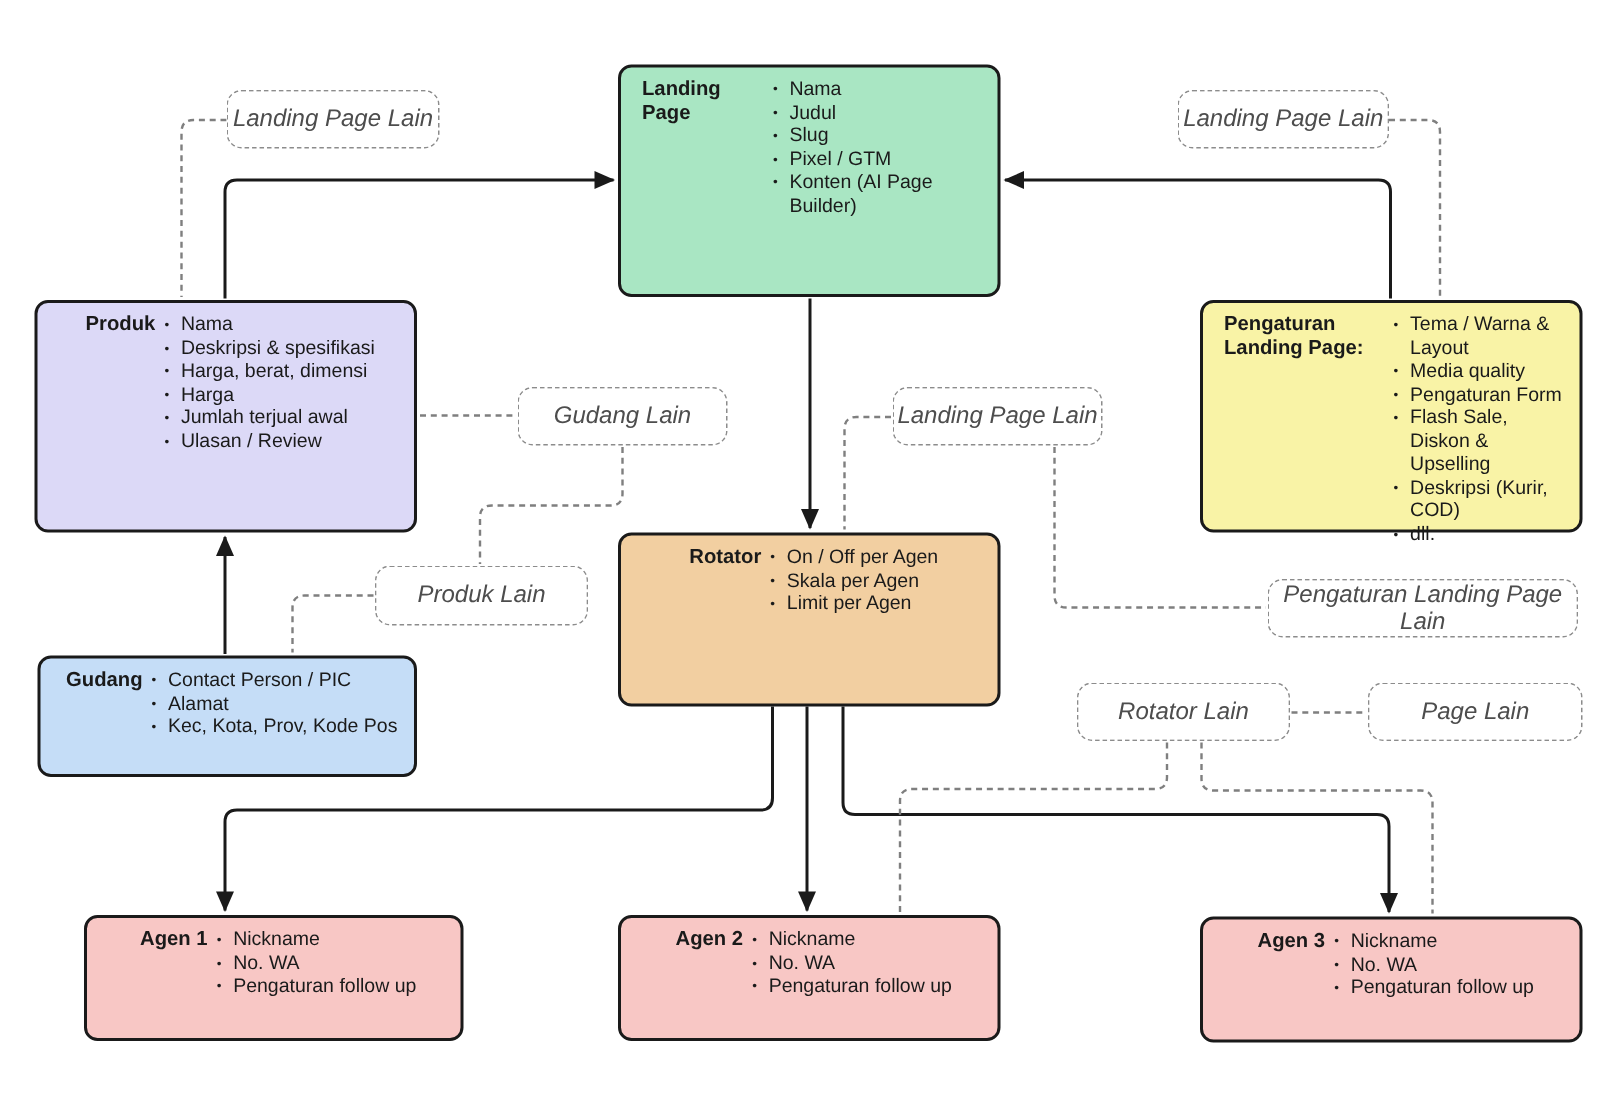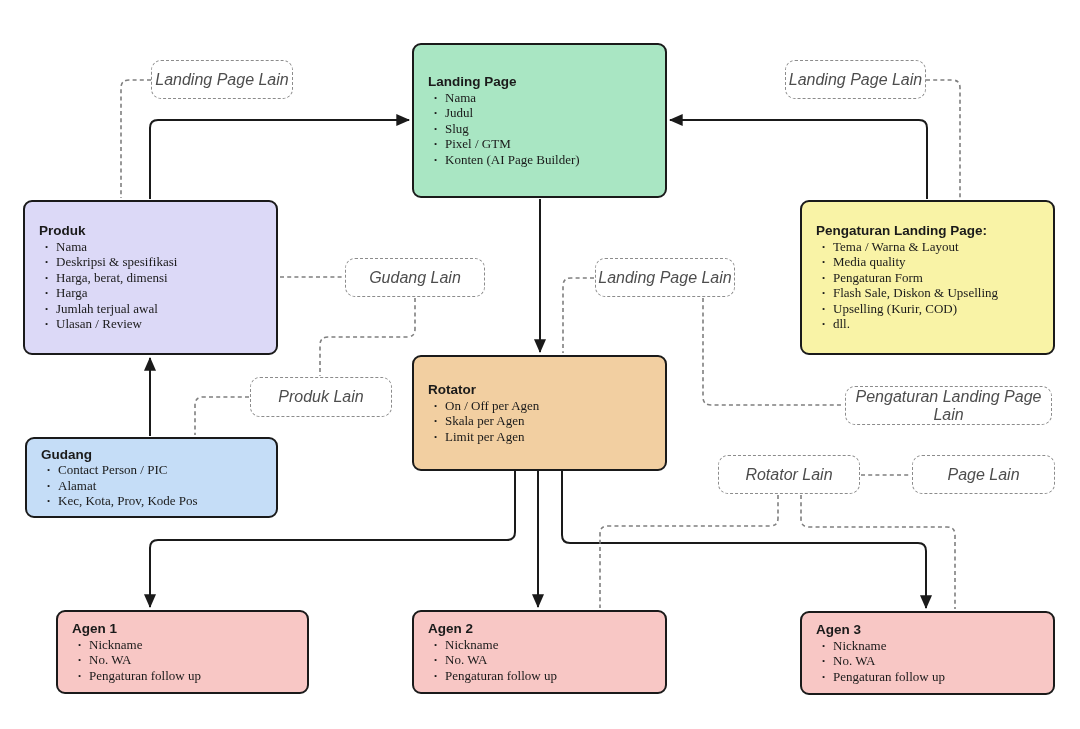--- a/index.html
+++ b/index.html
@@ -1,25 +1,25 @@
 <!DOCTYPE html>
 <html><head>
 <meta charset="utf-8">
 <style>
   html,body{margin:0;padding:0;background:#ffffff;}
   body{width:1080px;height:729px;position:relative;overflow:hidden;
        font-family:"Liberation Sans", sans-serif;color:#1a1a1a;}
   .canvas{position:absolute;inset:0;width:1080px;height:729px;}
   svg.wires{position:absolute;left:0;top:0;width:1080px;height:729px;}
   .node{position:absolute;box-sizing:border-box;border:2px solid #1a1a1a;border-radius:9px;
-        display:flex;flex-direction:column;justify-content:center;
+        display:flex;flex-direction:row;justify-content:center;
         padding:6px 8px 6px 14px;font-size:13px;line-height:15.5px;}
   .node-title{font-weight:bold;font-size:13.5px;}
   .node ul{margin:0;padding:0;list-style:none;}
-  .node li{position:relative;padding-left:17px;font-family:Liberation Serif, serif;}
+  .node li{position:relative;padding-left:17px;}
   .node li::before{content:"•";position:absolute;left:6px;top:1px;font-size:9px;}
   .ghost{position:absolute;box-sizing:border-box;border:1.6px dashed #8c8c8c;border-radius:10px;
          background:#ffffff;display:flex;align-items:center;justify-content:center;
          font-style:italic;font-size:16px;color:#4d4d4d;text-align:center;}
 </style>
 </head>
 <body>
 
 <div class="canvas">
 
@@ -77,21 +77,21 @@
       </ul>
   </div>
 
   <div class="node" style="left: 800px; top: 200px; width: 255px; height: 155px; background: rgb(249, 243, 166);">
     <div class="node-title">Pengaturan Landing Page:</div>
     <ul>
         <li>Tema / Warna &amp; Layout</li>
         <li>Media quality</li>
         <li>Pengaturan Form</li>
         <li>Flash Sale, Diskon &amp; Upselling</li>
-        <li>Upselling (Kurir, COD)</li>
+        <li>Deskripsi (Kurir, COD)</li>
         <li>dll.</li>
       </ul>
   </div>
 
   <div class="node" style="left: 412px; top: 355px; width: 255px; height: 116px; background: rgb(242, 207, 161);">
     <div class="node-title">Rotator</div>
     <ul>
         <li>On / Off per Agen</li>
         <li>Skala per Agen</li>
         <li>Limit per Agen</li>

